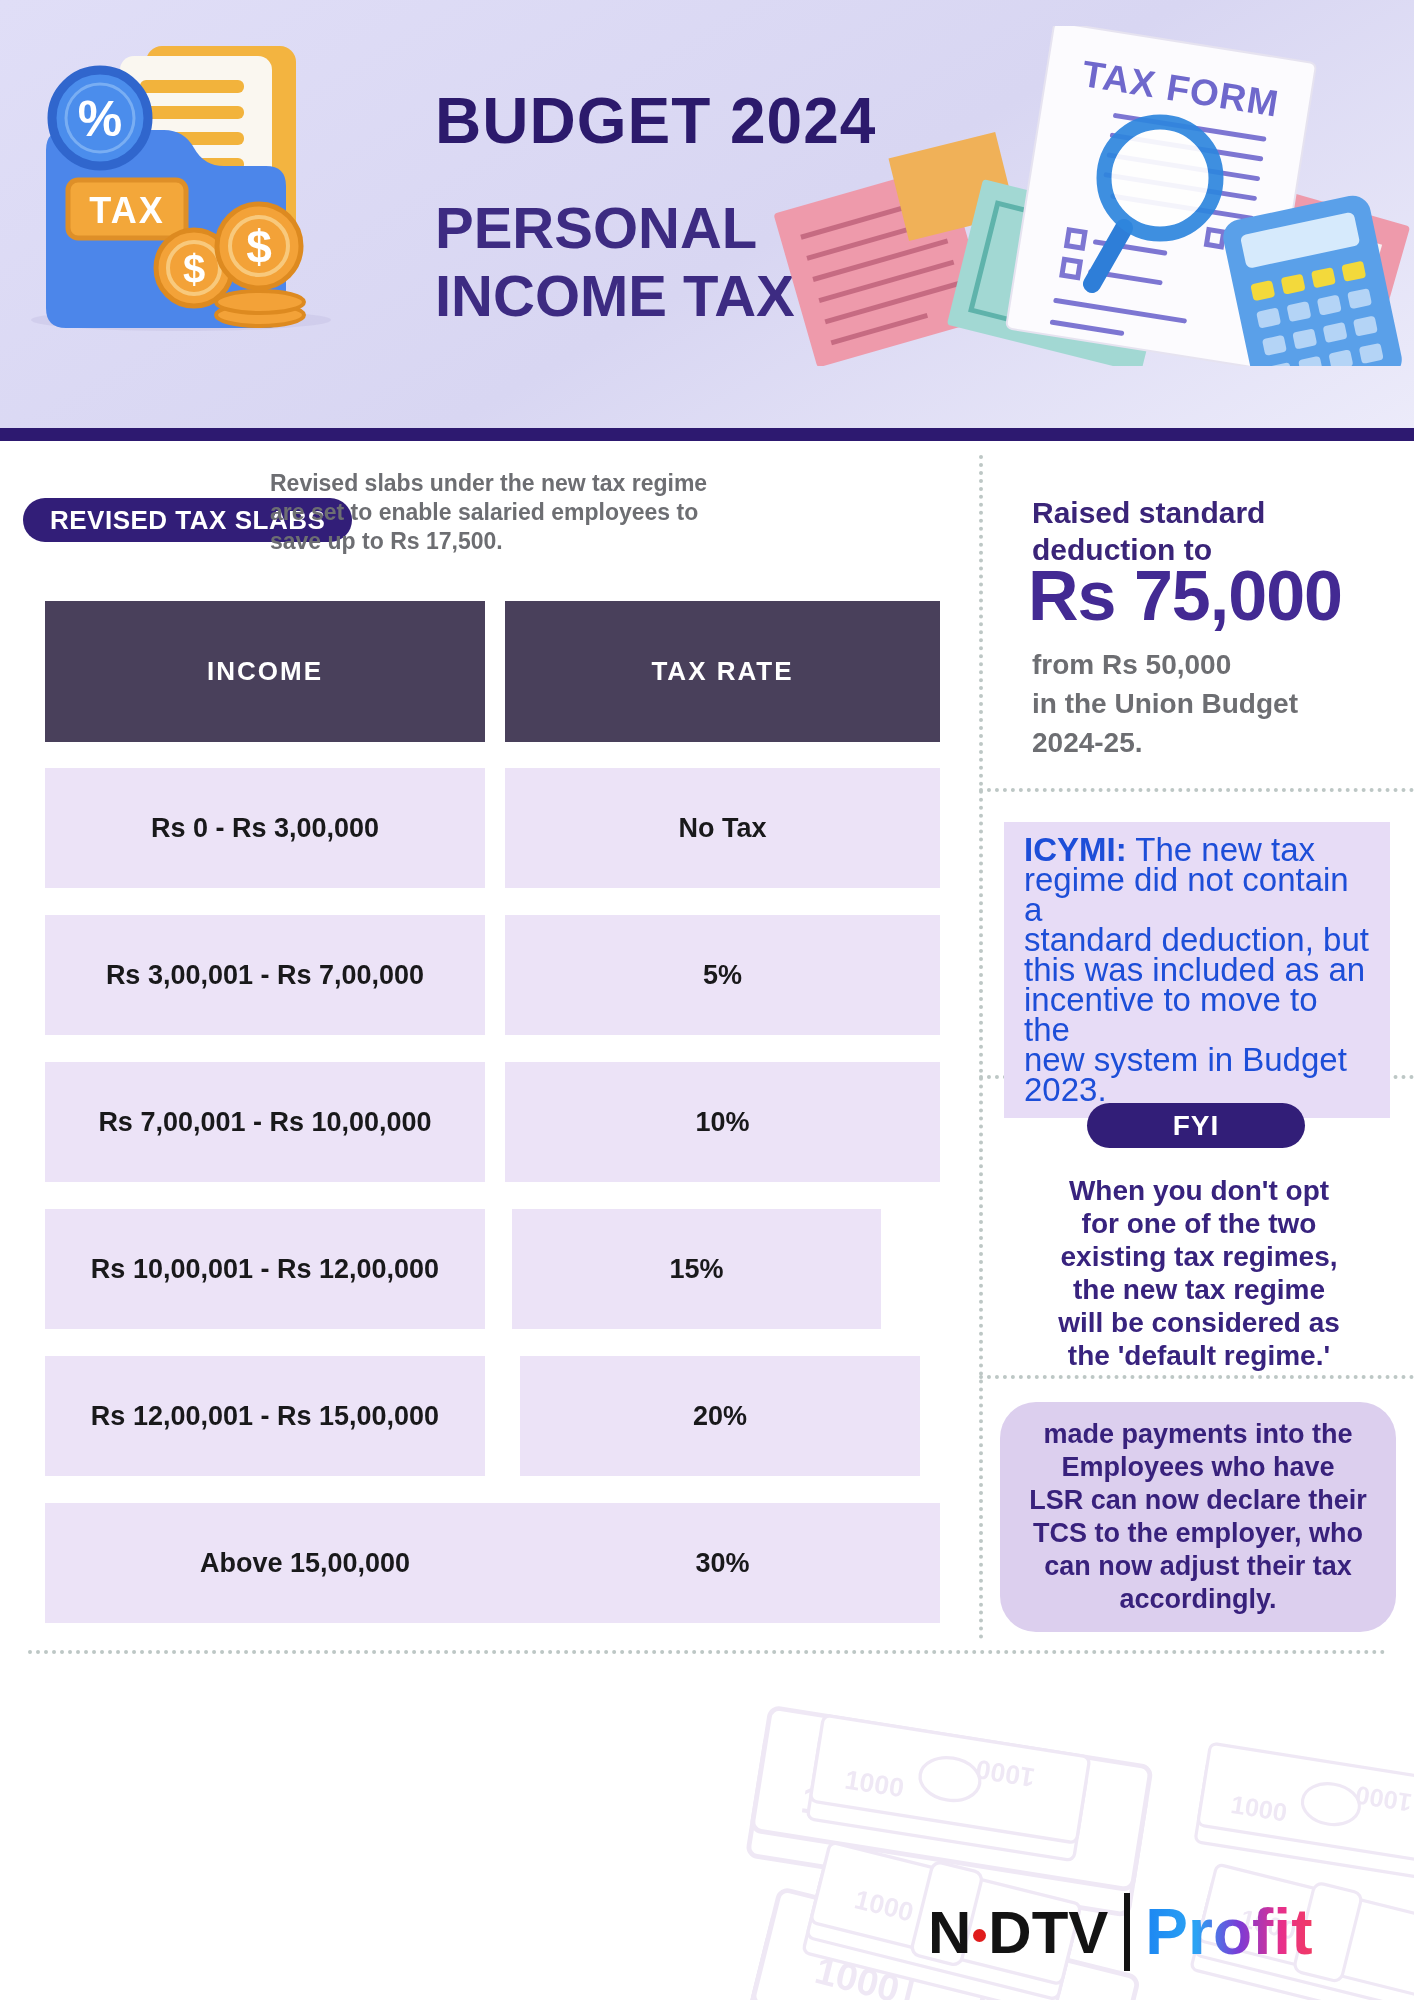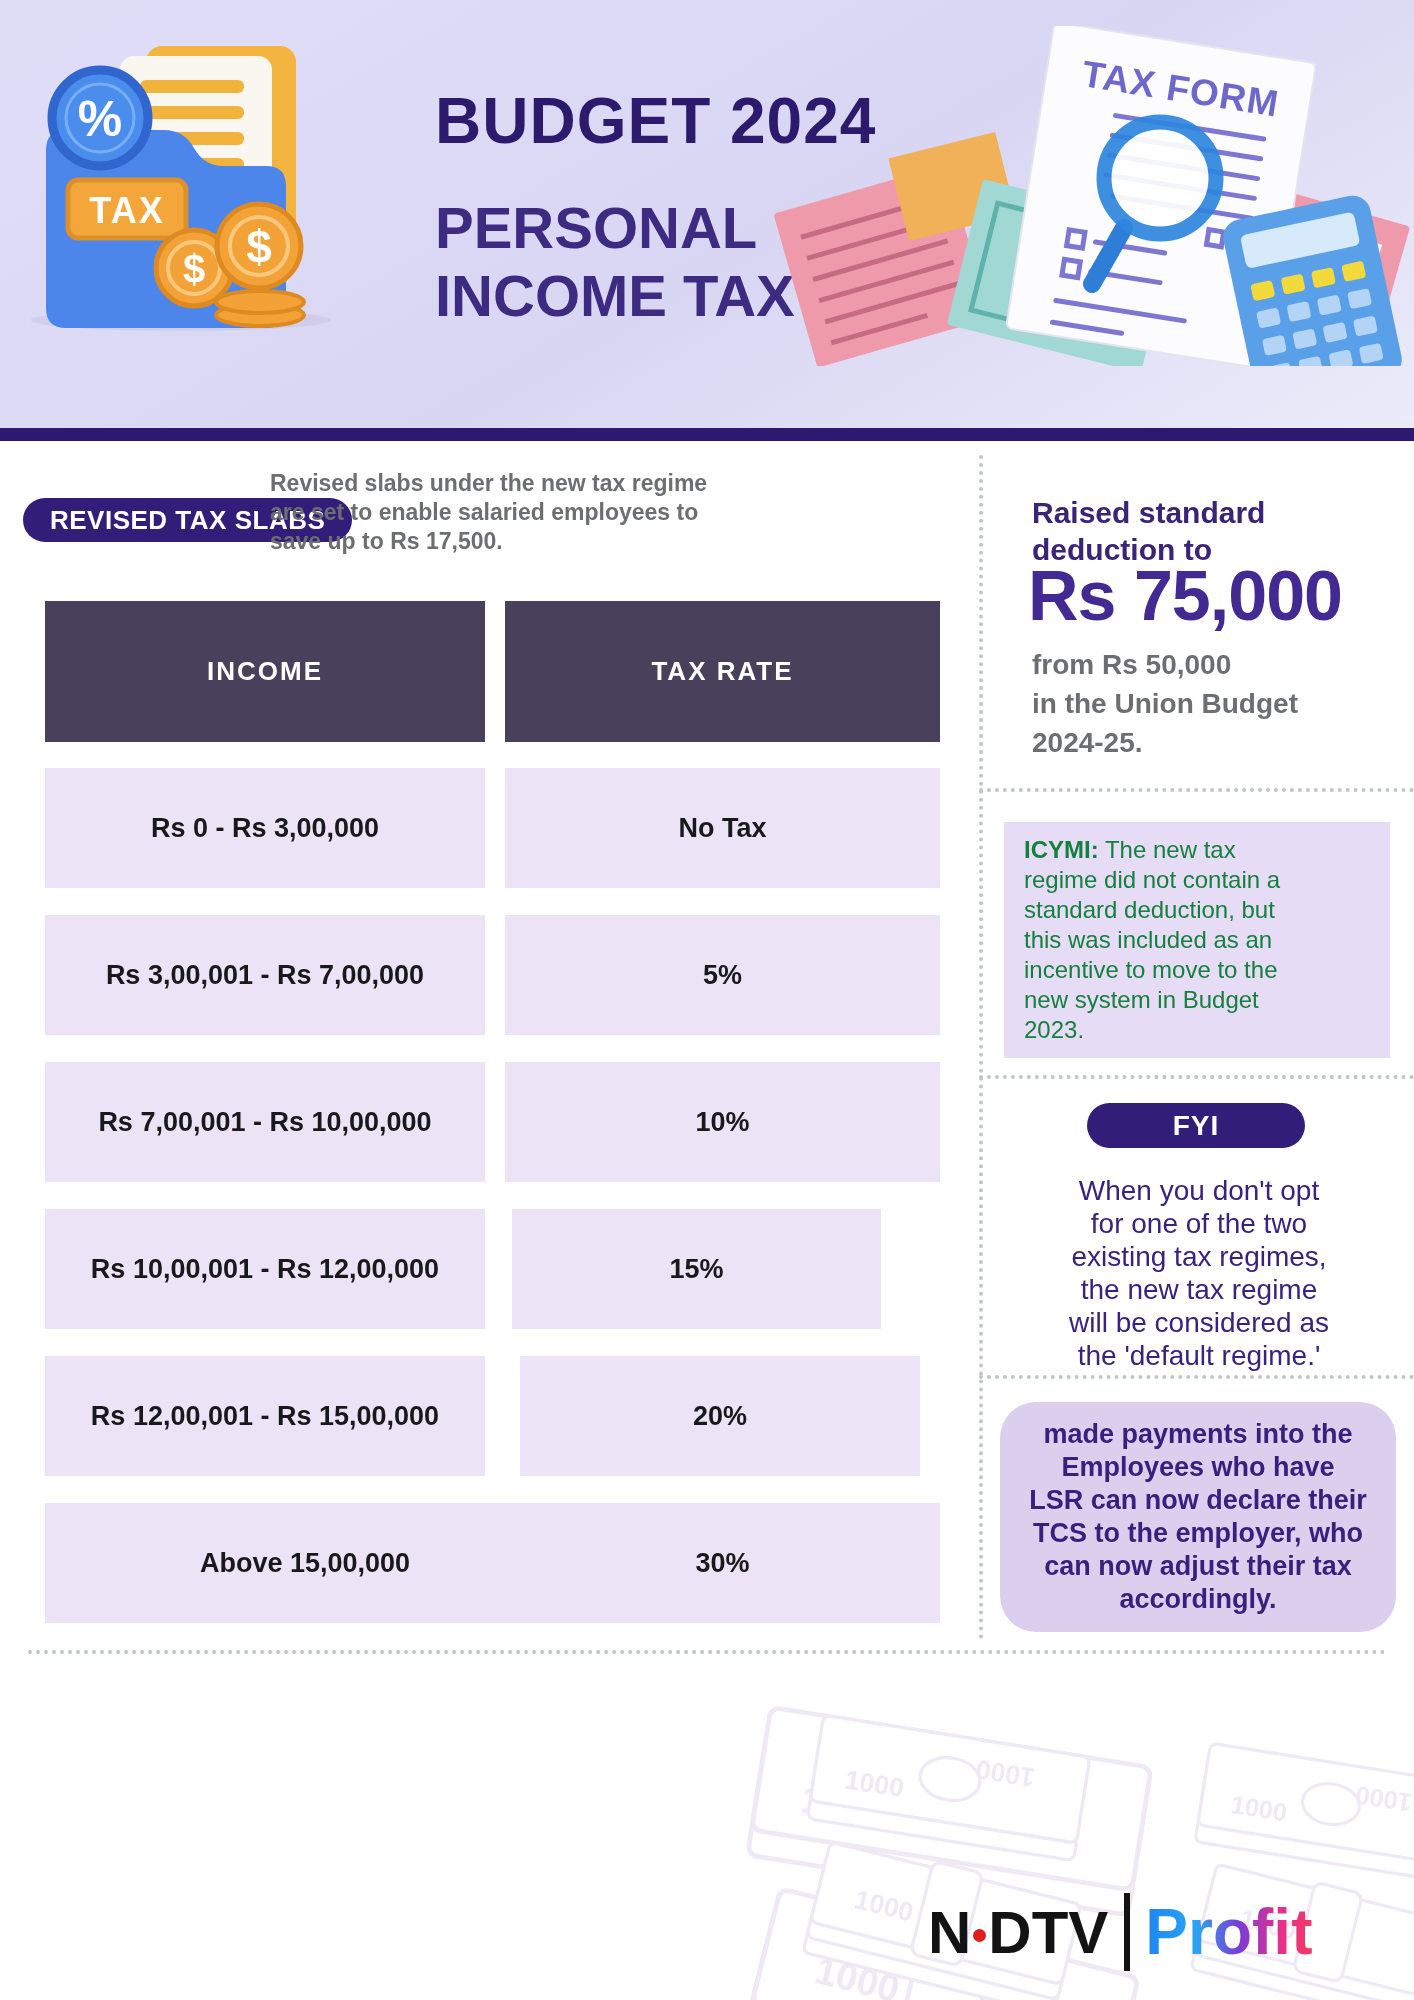--- a/index.html
+++ b/index.html
@@ -35,27 +35,27 @@
         border-top:4px dotted #bdc7c5;}
 
   
   .ded-heading{position:absolute;left:1032px;top:494px;font-size:30px;font-weight:700;
                color:#3a2478;line-height:37px;}
   .ded-amount{position:absolute;left:1028px;top:556px;font-size:70px;font-weight:700;
               color:#432a93;letter-spacing:-1px;}
   .ded-sub{position:absolute;left:1032px;top:645px;font-size:28px;font-weight:700;
            color:#6d6e72;line-height:39px;}
   .icymi-box{position:absolute;left:1004px;top:822px;width:386px;box-sizing:border-box;
-             padding:13px 20px;background:#e7dcf6;color:#15803d;font-size:24px;line-height:30px;}
+             padding:13px 20px;background:#e7dcf6;color:#1d4ed8;font-size:33px;line-height:30px;}
   .icymi-label{font-weight:700;}
   .fyi-pill{position:absolute;left:1087px;top:1103px;width:218px;height:45px;border-radius:23px;
             background:#321e78;color:#ffffff;display:flex;align-items:center;justify-content:center;
             font-size:28px;font-weight:700;letter-spacing:1px;}
   .fyi-text{position:absolute;left:1000px;top:1174px;width:398px;text-align:center;
-            font-size:28px;font-weight:400;color:#38237e;line-height:33px;}
+            font-size:28px;font-weight:700;color:#38237e;line-height:33px;}
   .note-box{position:absolute;left:1000px;top:1402px;width:396px;box-sizing:border-box;
             padding:16px 8px;background:#dccfee;border-radius:36px;text-align:center;
             font-size:27px;font-weight:700;color:#38217c;line-height:33px;}
 
   
   .footer-art{position:absolute;left:0;top:1650px;width:1414px;height:350px;}
   .logo{position:absolute;left:928px;top:1890px;height:84px;display:flex;align-items:center;}
   .ndtv{display:flex;align-items:center;font-size:60px;font-weight:700;color:#131313;
         letter-spacing:0;}
   .ndtv-dot{width:13px;height:13px;border-radius:50%;background:#e01c1c;margin:6px 2px 0 2px;}

